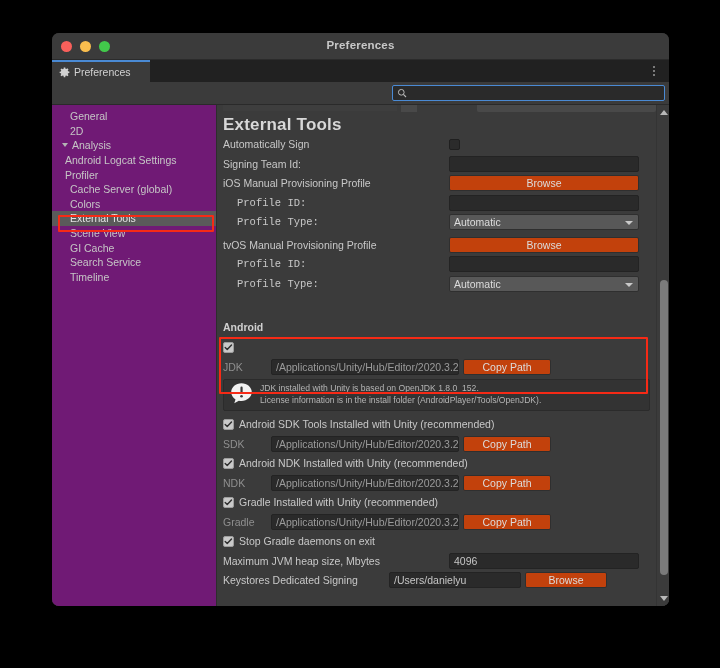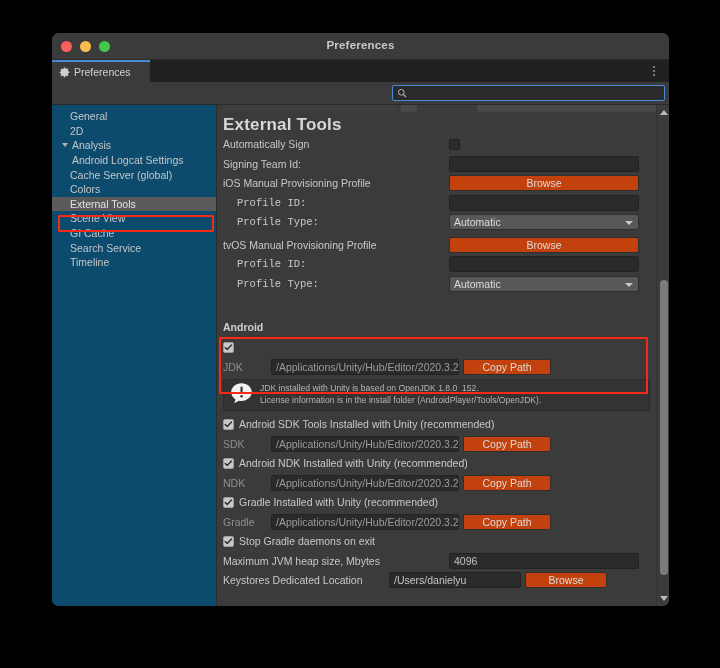--- a/index.html
+++ b/index.html
@@ -95,35 +95,35 @@
     border: 0; background: transparent; outline: none;
     color: #cfcfcf; font-size: 10px; width: 100%;
     font-family: "Liberation Sans", sans-serif;
   }
 
   
   #body { flex: 1 1 auto; display: flex; min-height: 0; background: #3b3b3b; }
 
   #sidebar {
     width: 165px;
-    background: #0c4a6e;
+    background: #701a75;
     border-right: 1px solid #2d2d2d;
     padding-top: 4px;
     position: relative;
     flex: 0 0 auto;
   }
   .nav-item {
     height: 14.6px;
     display: flex; align-items: center;
     font-size: 10.5px;
     color: #c6c6c6;
     padding-left: 10px;
     white-space: nowrap;
   }
-  .nav-item.indent-1 { padding-left: 20px; }
+  .nav-item.indent-1 { padding-left: 13px; }
   .nav-item.selected { background: #5a5a5a; color: #e4e4e4; }
   .tri {
     width: 0; height: 0;
     border-left: 4px solid #b4b4b4;
     border-top: 3px solid transparent;
     border-bottom: 3px solid transparent;
     margin-right: 4px;
     flex: 0 0 auto;
   }
   .tri.open {
@@ -366,20 +366,23 @@
         <span class="tri spacer"></span>
         <span>2D</span>
       </div>
       <div class="nav-item">
         <span class="tri open"></span>
         <span>Analysis</span>
       </div>
       <div class="nav-item indent-1">
         <span>Android Logcat Settings</span>
       </div>
+      <div class="nav-item indent-1">
+        <span>Profiler</span>
+      </div>
       <div class="nav-item">
         <span class="tri spacer"></span>
         <span>Cache Server (global)</span>
       </div>
       <div class="nav-item">
         <span class="tri spacer"></span>
         <span>Colors</span>
       </div>
       <div class="nav-item selected">
         <span class="tri spacer"></span>
@@ -546,21 +549,21 @@
           </span>
           <span class="lbl">Stop Gradle daemons on exit</span>
         </div>
 
         <div class="row">
           <span class="lbl col-left">Maximum JVM heap size, Mbytes</span>
           <span class="field" style="width:190px">4096</span>
         </div>
 
         <div class="row">
-          <span class="lbl" style="width:166px">Keystores Dedicated Location</span>
+          <span class="lbl" style="width:166px">Keystores Dedicated Signing</span>
           <span class="field" style="width:132px">/Users/danielyu</span>
           <span class="btn" style="width:82px;margin-left:4px">Browse</span>
         </div>
 
         <div id="annot-android"></div>
       </div>
 
       <div id="vscroll">
         <span class="arrow up"></span>
         <span class="arrow down"></span>

